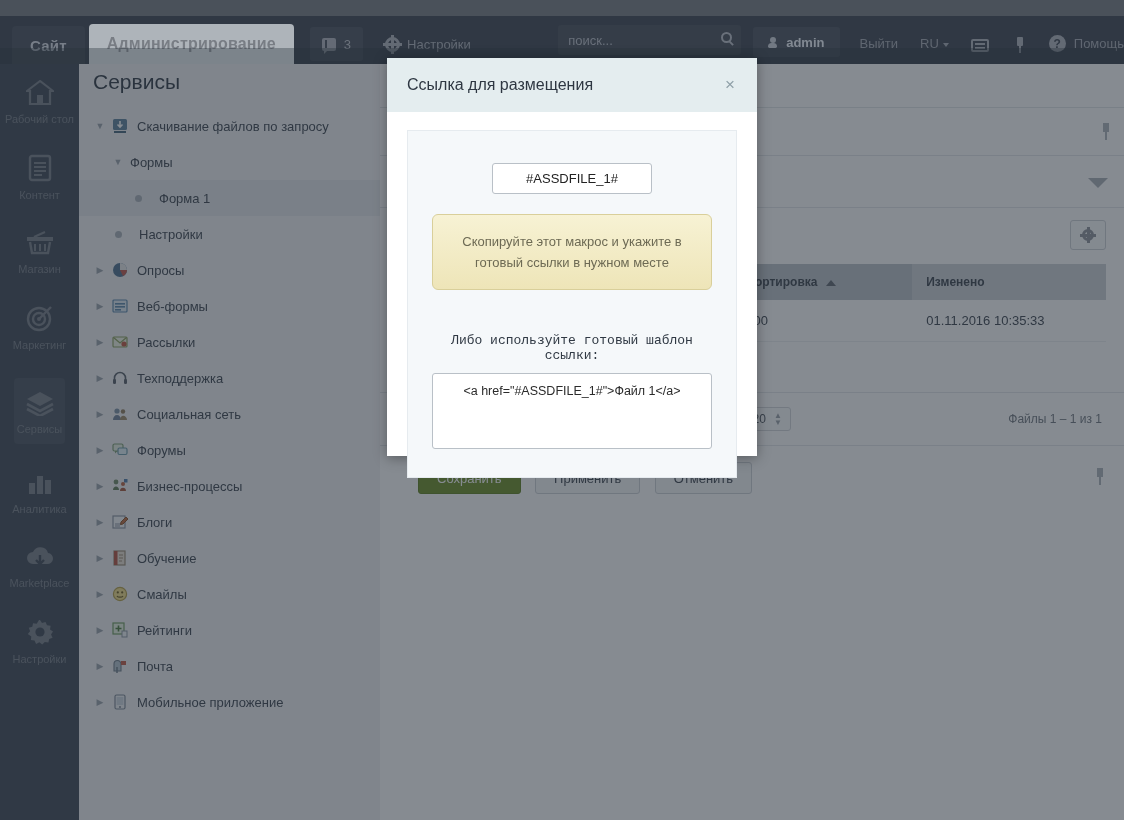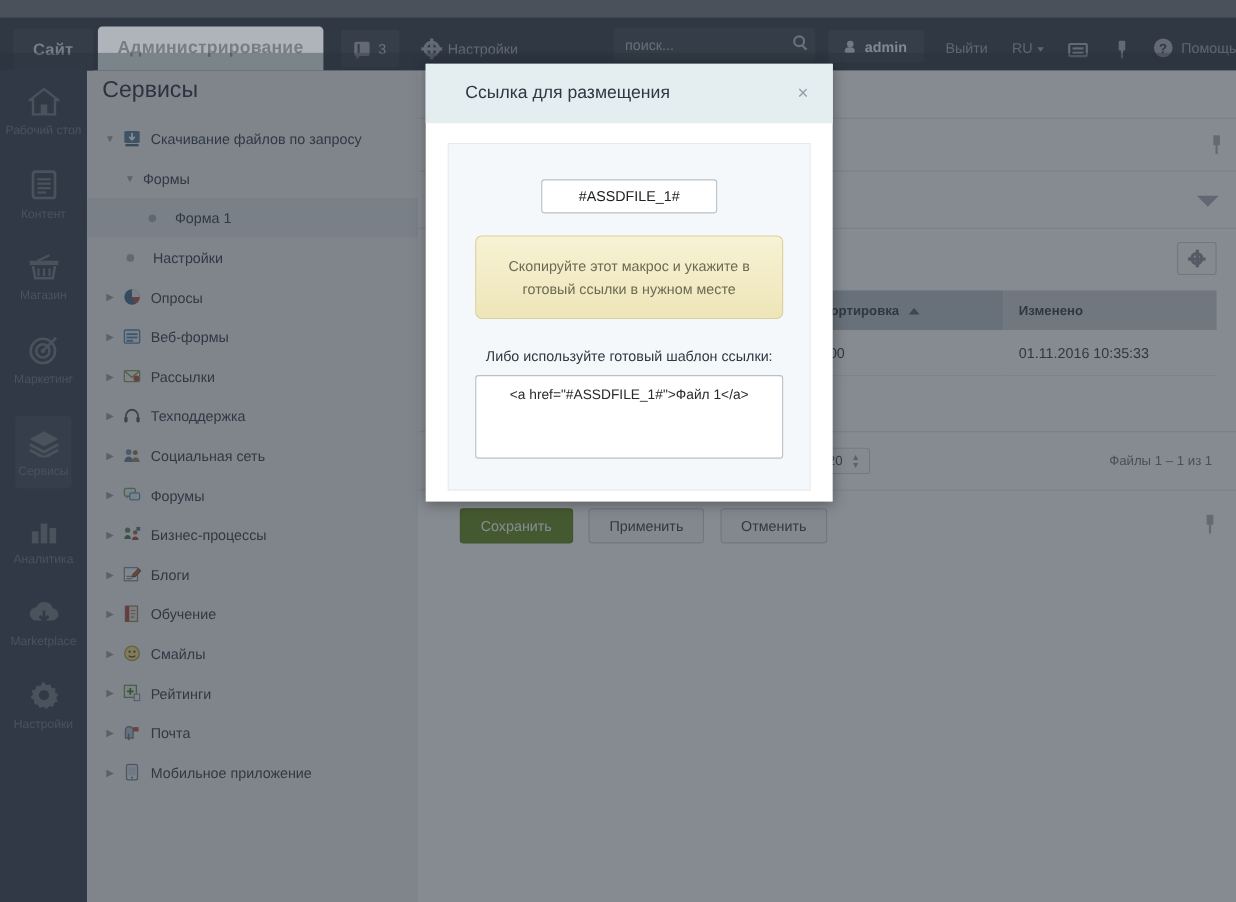--- a/index.html
+++ b/index.html
@@ -262,39 +262,39 @@
   
   .modal {
     position: absolute; left: 387px; top: 58px; width: 370px; height: 398px;
     background: #ffffff; z-index: 20;
     box-shadow: 0 2px 12px rgba(0,0,0,0.35);
   }
   .modal-head {
     height: 54px; background: #e4edef; display:flex; align-items:center;
     padding: 0 16px 0 20px;
   }
-  .modal-title { font-size: 16px; color: #2e3742; flex: 1; margin-left: 16px; }
+  .modal-title { font-size: 16px; color: #2e3742; flex: 1; }
   .modal-x { color: #8fa0a8; font-size: 17px; cursor: pointer; padding: 2px 6px; }
   .modal-body { padding: 18px 20px 0; }
   .inner-panel {
     background: #f5f8fa; border: 1px solid #e6ebef; padding: 16px 24px 28px;
   }
   .macro-field {
     display: block; width: 160px; margin: 16px auto; text-align: center;
     border: 1px solid #b9c0c7; border-radius: 3px; background: #fff;
     font-size: 13px; color: #222; padding: 7px 6px;
     font-family: "Liberation Sans", sans-serif; outline:none;
   }
   .hint-box {
     margin: 20px 0 0; padding: 16px 18px; text-align: center;
     background: linear-gradient(#f7f2d4, #eee5b8);
     border: 1px solid #d9cf9a; border-radius: 6px;
     font-size: 13px; color: #6d6a54; line-height: 21px;
   }
-  .alt-label { text-align:center; font-size: 13px; color: #2f3843; margin: 26px 0 10px; }
+  .alt-label { text-align:center; font-size: 13px; color: #2f3843; margin: 43px 0 10px; font-family: Liberation Mono, monospace; }
   .tmpl-area {
     display:block; width: 100%; height: 76px; resize: none;
     border: 1px solid #b9c0c7; border-radius: 3px; background: #fff;
     font-size: 12.5px; color: #2b2b2b; text-align: center; padding: 10px 8px;
     font-family: "Liberation Sans", sans-serif; outline: none;
   }
 </style>
 </head>
 <body>
 

